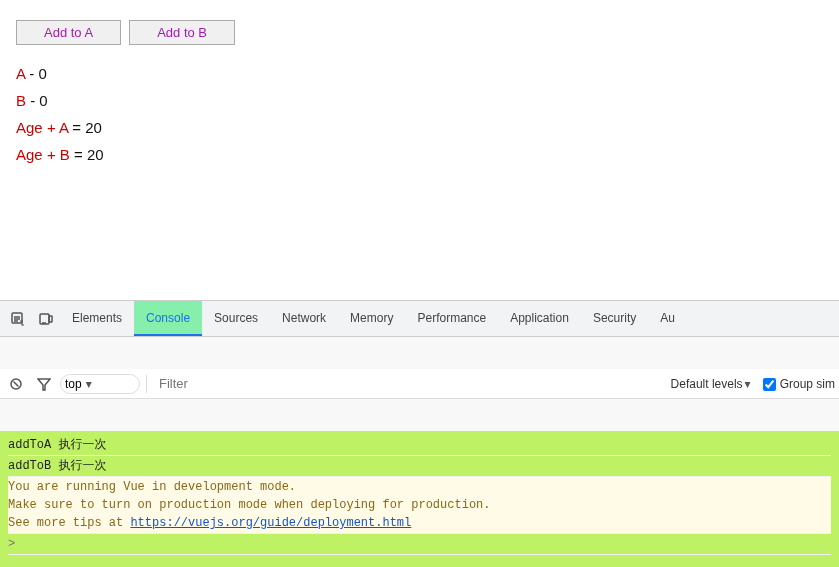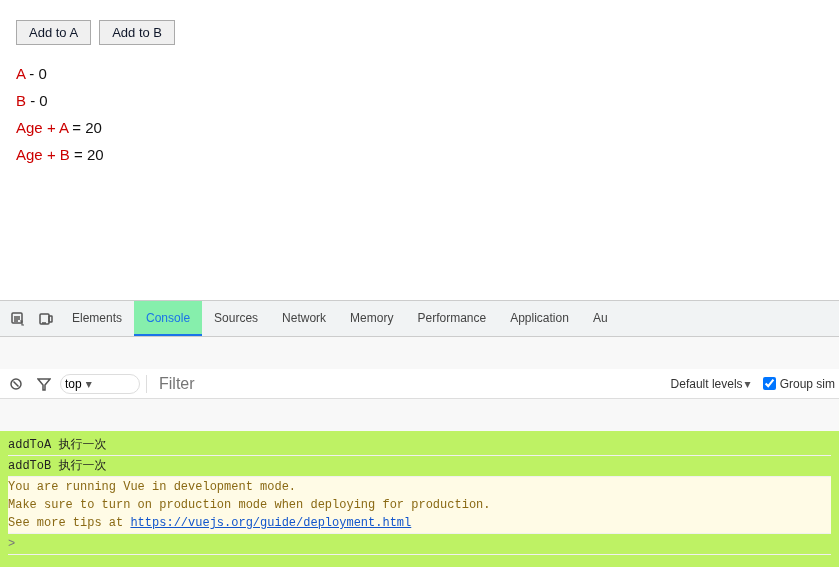--- a/index.html
+++ b/index.html
@@ -19,26 +19,26 @@
       margin-bottom: 20px;
     }
 
     .button-row {
       display: flex;
       gap: 8px;
       margin-bottom: 20px;
     }
 
     .btn {
-      padding: 4px 12px;
+      padding: 4px 27px;
       border: 1px solid #aaa;
       background: #f0f0f0;
       cursor: pointer;
       font-size: 13px;
-      color: #0f172a;
+      color: #a21caf;
     }
 
     .data-line {
       font-size: 15px;
       color: #111;
       margin-bottom: 10px;
     }
 
     .red-text { color: #cc0000; }
     .plus-text { color: #cc0000; }
@@ -136,21 +136,21 @@
 
     .context-selector .arrow {
       margin-left: 4px;
       color: #555;
     }
 
     .filter-input {
       flex: 1;
       border: none;
       outline: none;
-      font-size: 16px;
+      font-size: 13px;
       padding: 2px 6px;
       color: #ec4899;
       background: transparent;
     }
 
     .default-levels {
       display: flex;
       align-items: center;
       font-size: 12px;
       color: #333;
@@ -159,21 +159,21 @@
       justify-content: space-between;
     }
 
     .default-levels .arrow {
       margin-left: 2px;
       color: #555;
     }
 
     .group-sim-area {
       display: flex;
-      align-items: flex-start;
+      align-items: flex-end;
       margin-left: 8px;
       gap: 4px;
       font-size: 12px;
       color: #333;
     }
 
     .checkbox-input {
       width: 13px;
       height: 13px;
       cursor: pointer;
@@ -280,20 +280,23 @@
       <div class="devtools-tab">
         <span>Memory</span>
       </div>
       <div class="devtools-tab">
         <span>Performance</span>
       </div>
       <div class="devtools-tab">
         <span>Application</span>
       </div>
       <div class="devtools-tab">
+        <span>Security</span>
+      </div>
+      <div class="devtools-tab">
         <span>Au</span>
       </div>
     </div>
   </div>
 
   <div class="console-toolbar">
     <div class="console-icon-btn" title="Clear console">
       <svg width="14" height="14" viewBox="0 0 14 14" fill="none" stroke="#555" stroke-width="1.5">
         <circle cx="7" cy="7" r="5"></circle>
         <line x1="4.5" y1="4.5" x2="9.5" y2="9.5"></line>

